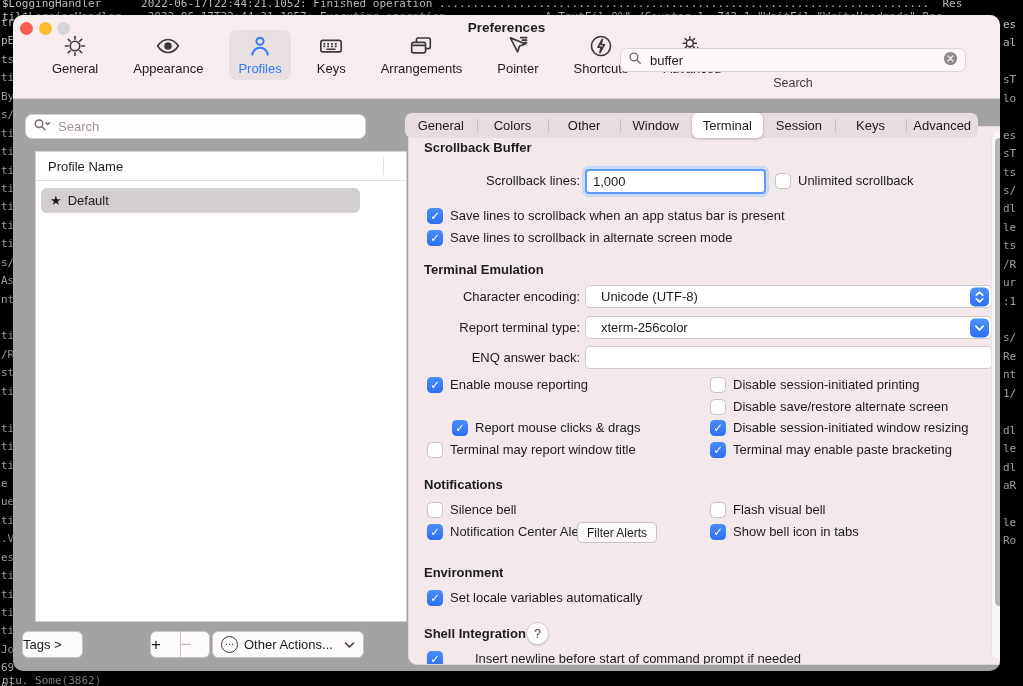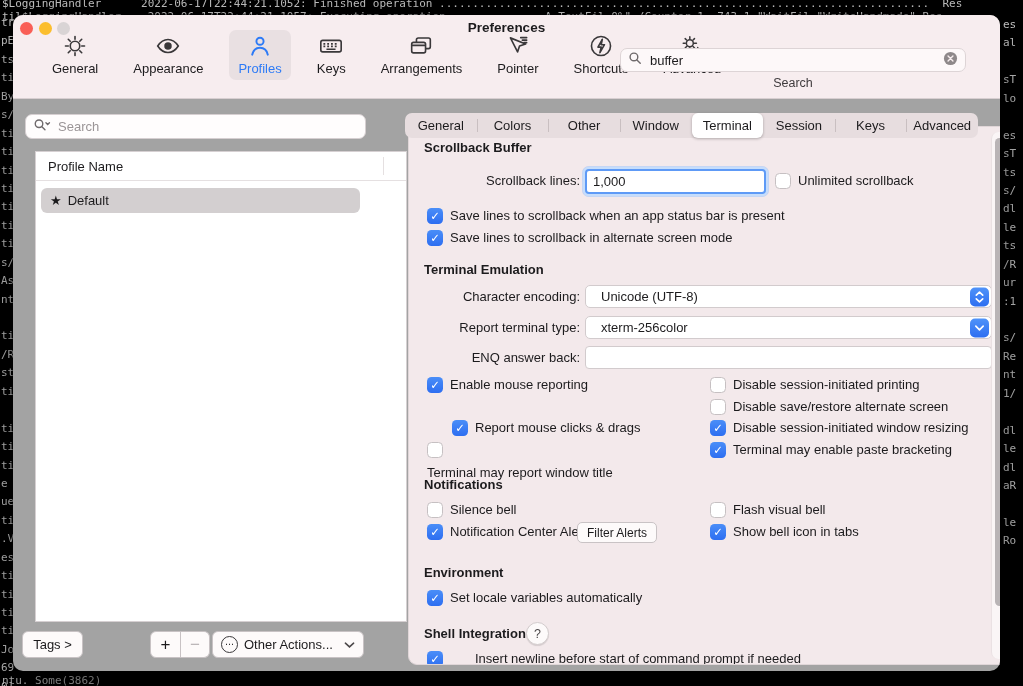--- a/index.html
+++ b/index.html
@@ -27,21 +27,21 @@
   .tbsearch .under{margin-top:4px;text-align:center;font-size:12.5px;color:#3f3b3d;}
   
   .side-search{position:absolute;left:12px;top:99px;width:341px;height:25px;background:#fffdfd;border:1px solid #d6cfd1;border-radius:7px;display:flex;align-items:center;padding:0 7px;gap:5px;box-sizing:border-box;}
   .side-search input{border:none;outline:none;background:transparent;font-size:13px;color:#1c1b1d;flex:1;font-family:inherit;}
   .side-search input::placeholder,.sfield input::placeholder{color:#9b9597;}
   .plist{position:absolute;left:22px;top:136px;width:372px;height:471px;background:#fff;border:1px solid #d6d0d2;box-sizing:border-box;}
   .plist .hdr{position:relative;height:28px;border-bottom:1px solid #e5e0e1;font-size:13px;color:#1c1b1d;display:flex;align-items:center;padding-left:12px;}
   .plist .hdr .colsep{position:absolute;right:22px;top:5px;bottom:5px;width:1px;background:#e5e0e1;}
   .prow-sel{position:absolute;left:5px;top:36px;width:319px;height:25px;background:#d3cfd0;border-radius:6px;display:flex;align-items:center;padding-left:9px;gap:6px;font-size:13px;color:#1c1b1d;box-sizing:border-box;}
   .botrow{position:absolute;top:616px;height:27px;font-size:13px;color:#1c1b1d;}
-  .btn{background:#fdfafa;border:1px solid #c8c2c4;border-radius:6px;box-sizing:border-box;display:flex;align-items:center;justify-content:center;color:#1c1b1d;}
+  .btn{background:#fdfafa;border:1px solid #c8c2c4;border-radius:6px;box-sizing:border-box;display:flex;align-items:center;color:#1c1b1d;}
   
   .panelbox{position:absolute;left:379px;top:111px;width:604px;height:539px;background:#f3e9eb;border:1px solid #e0d6d8;border-radius:9px;box-sizing:border-box;overflow:hidden;margin-left:16px;}
   .tabs{position:absolute;left:392px;top:98px;width:573px;height:25px;background:#e7dddf;border-radius:7px;display:flex;z-index:3;}
   .seg{flex:1;display:flex;align-items:center;justify-content:center;font-size:13px;color:#1c1b1d;position:relative;white-space:nowrap;}
   .seg + .seg::before{content:"";position:absolute;left:0;top:6px;bottom:6px;width:1px;background:#c9bfc1;}
   .seg.sel{background:#fff;border-radius:6px;box-shadow:0 1px 3px rgba(0,0,0,.28);}
   .seg.sel::before,.seg.sel + .seg::before{display:none;}
   .phead{position:absolute;left:15px;font-size:13px;font-weight:700;color:#1c1b1d;white-space:nowrap;}
   .flab{position:absolute;left:0;width:171px;text-align:right;font-size:13px;color:#1c1b1d;white-space:nowrap;}
   .field{position:absolute;background:#fff;border:1px solid #d2cbcd;border-radius:5px;height:23px;box-sizing:border-box;font-size:13px;color:#1c1b1d;display:flex;align-items:center;padding:0 24px 0 15px;}
@@ -271,21 +271,21 @@
     <input class="txtinput" style="left: 176px; top: 219px; width: 407px;" type="text" value="">
 
     <label class="cb" style="left:18px;top:250px;">
       <span class="bx on"></span>
       <span>Enable mouse reporting</span>
     </label>
     <label class="cb" style="left:43px;top:293px;">
       <span class="bx on"></span>
       <span>Report mouse clicks &amp; drags</span>
     </label>
-    <label class="cb" style="left:18px;top:315px;flex-direction:column;">
+    <label class="cb" style="left:18px;top:315px;">
       <span class="bx"></span>
       <span>Terminal may report window title</span>
     </label>
 
     <label class="cb" style="left:301px;top:250px;">
       <span class="bx"></span>
       <span>Disable session-initiated printing</span>
     </label>
     <label class="cb" style="left:301px;top:272px;">
       <span class="bx"></span>

